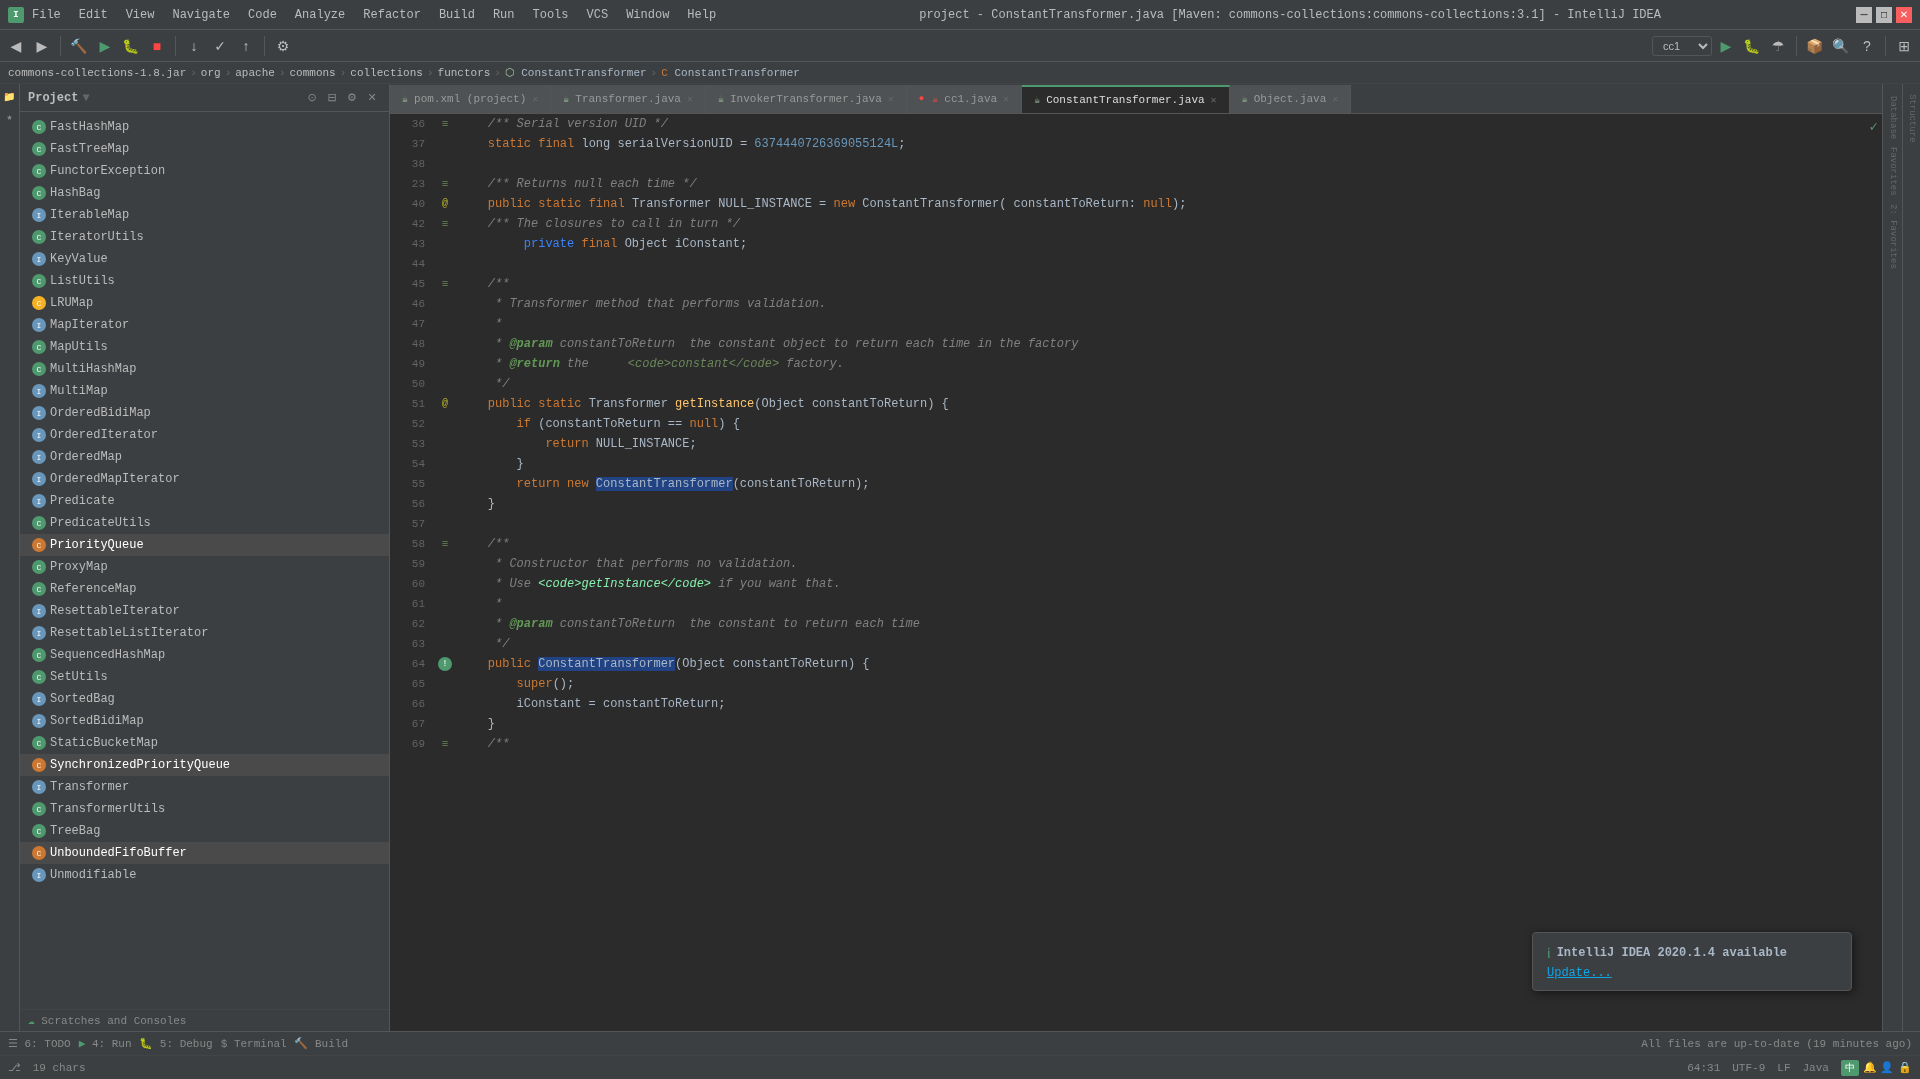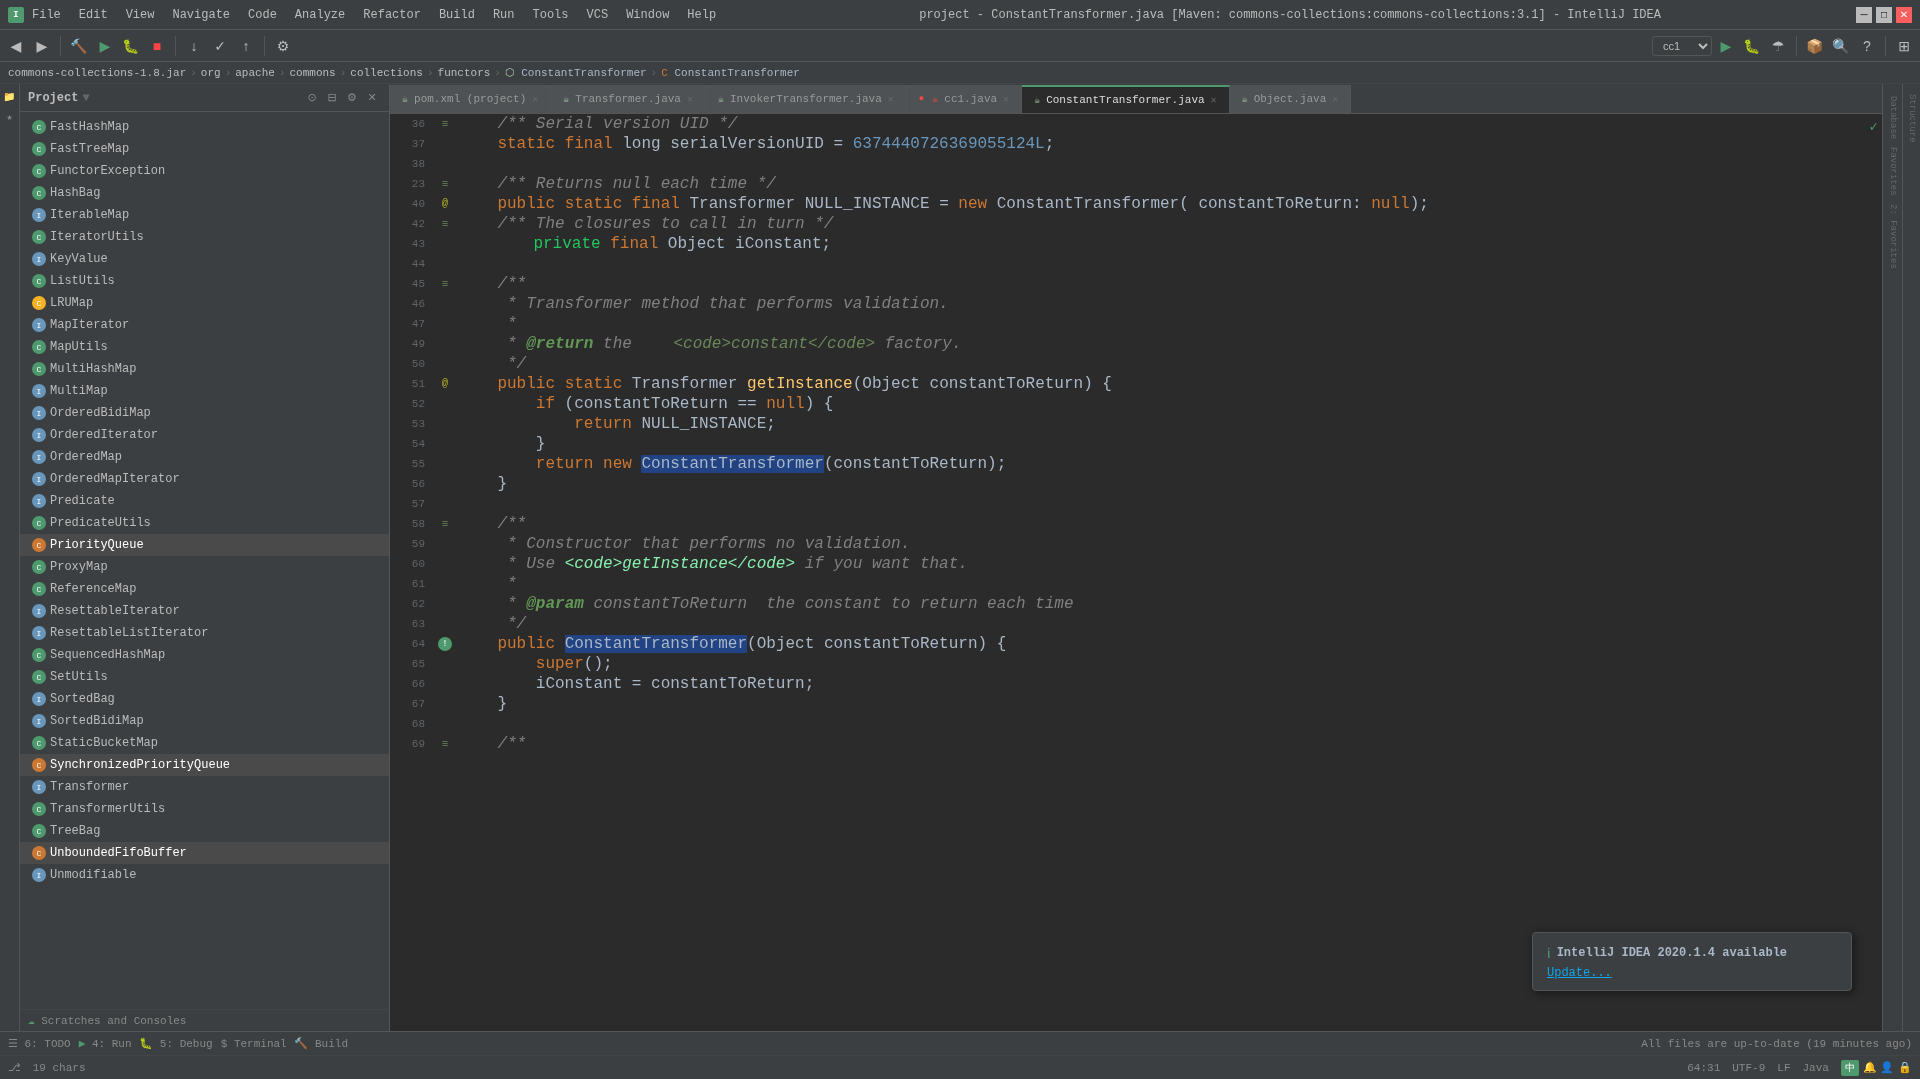--- a/index.html
+++ b/index.html
@@ -279,21 +279,21 @@
     .line-gutter {
       width: 20px;
       flex-shrink: 0;
       display: flex;
       align-items: center;
       justify-content: center;
     }
     .line-code {
       flex: 1;
       padding-left: 4px;
-      font-size: 16px;
+      font-size: 12px;
       white-space: pre;
       color: #a9b7c6;
     }
 
     
     #right-sidebar {
       width: 20px;
       background: #3c3f41;
       border-left: 1px solid #555;
       display: flex;
@@ -734,21 +734,21 @@
             <div class="code-line">
               <div class="line-number">42</div>
               <div class="line-gutter">
                 <span style="color:#6a8759;font-size:11px;">≡</span>
               </div>
               <div class="line-code"><span style="color:#808080;font-style:italic;">    /** The closures to call in turn */</span></div>
             </div>
             <div class="code-line">
               <div class="line-number">43</div>
               <div class="line-gutter"></div>
-              <div class="line-code">    <span style="color:#22c55e;padding-left:36px;">private</span> <span style="color:#cc7832;">final</span> <span style="color:#a9b7c6;">Object</span> iConstant;</div>
+              <div class="line-code">    <span style="color:#3b82f6;padding-left:36px;">private</span> <span style="color:#cc7832;">final</span> <span style="color:#a9b7c6;">Object</span> iConstant;</div>
             </div>
             <div class="code-line">
               <div class="line-number">44</div>
               <div class="line-gutter"></div>
               <div class="line-code"></div>
             </div>
             <div class="code-line">
               <div class="line-number">45</div>
               <div class="line-gutter">
                 <span style="color:#6a8759;font-size:11px;">≡</span>
@@ -759,20 +759,25 @@
               <div class="line-number">46</div>
               <div class="line-gutter"></div>
               <div class="line-code"><span style="color:#808080;font-style:italic;">     * Transformer method that performs validation.</span></div>
             </div>
             <div class="code-line">
               <div class="line-number">47</div>
               <div class="line-gutter"></div>
               <div class="line-code"><span style="color:#808080;font-style:italic;">     *</span></div>
             </div>
             <div class="code-line">
+              <div class="line-number">48</div>
+              <div class="line-gutter"></div>
+              <div class="line-code"><span style="color:#808080;font-style:italic;">     * <span style="color:#629755;font-style:italic;font-weight:bold;">@param</span> constantToReturn  the constant object to return each time in the factory</span></div>
+            </div>
+            <div class="code-line">
               <div class="line-number">49</div>
               <div class="line-gutter"></div>
               <div class="line-code"><span style="color:#808080;font-style:italic;">     * <span style="color:#629755;font-style:italic;font-weight:bold;">@return</span> the <span style="color:#6a8759;margin-left:32px;">&lt;code&gt;constant&lt;/code&gt;</span> factory.</span></div>
             </div>
             <div class="code-line">
               <div class="line-number">50</div>
               <div class="line-gutter"></div>
               <div class="line-code"><span style="color:#808080;font-style:italic;">     */</span></div>
             </div>
             <div class="code-line">
@@ -858,25 +863,20 @@
             </div>
             <div class="code-line">
               <div class="line-number">66</div>
               <div class="line-gutter"></div>
               <div class="line-code">        iConstant = constantToReturn;</div>
             </div>
             <div class="code-line">
               <div class="line-number">67</div>
               <div class="line-gutter"></div>
               <div class="line-code">    }</div>
-            </div>
-            <div class="code-line">
-              <div class="line-number">68</div>
-              <div class="line-gutter"></div>
-              <div class="line-code"></div>
             </div>
             <div class="code-line">
               <div class="line-number">69</div>
               <div class="line-gutter">
                 <span style="color:#6a8759;font-size:11px;">≡</span>
               </div>
               <div class="line-code"><span style="color:#808080;font-style:italic;">    /**</span></div>
             </div>
           </div>
       </div>

